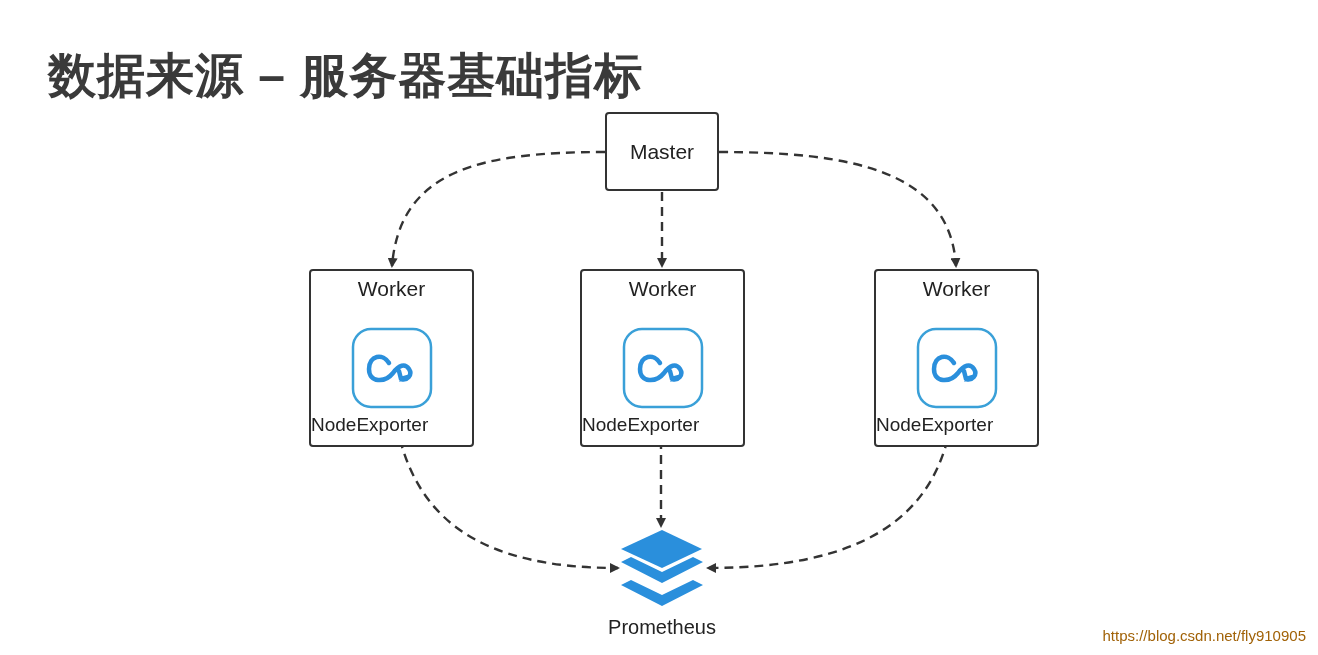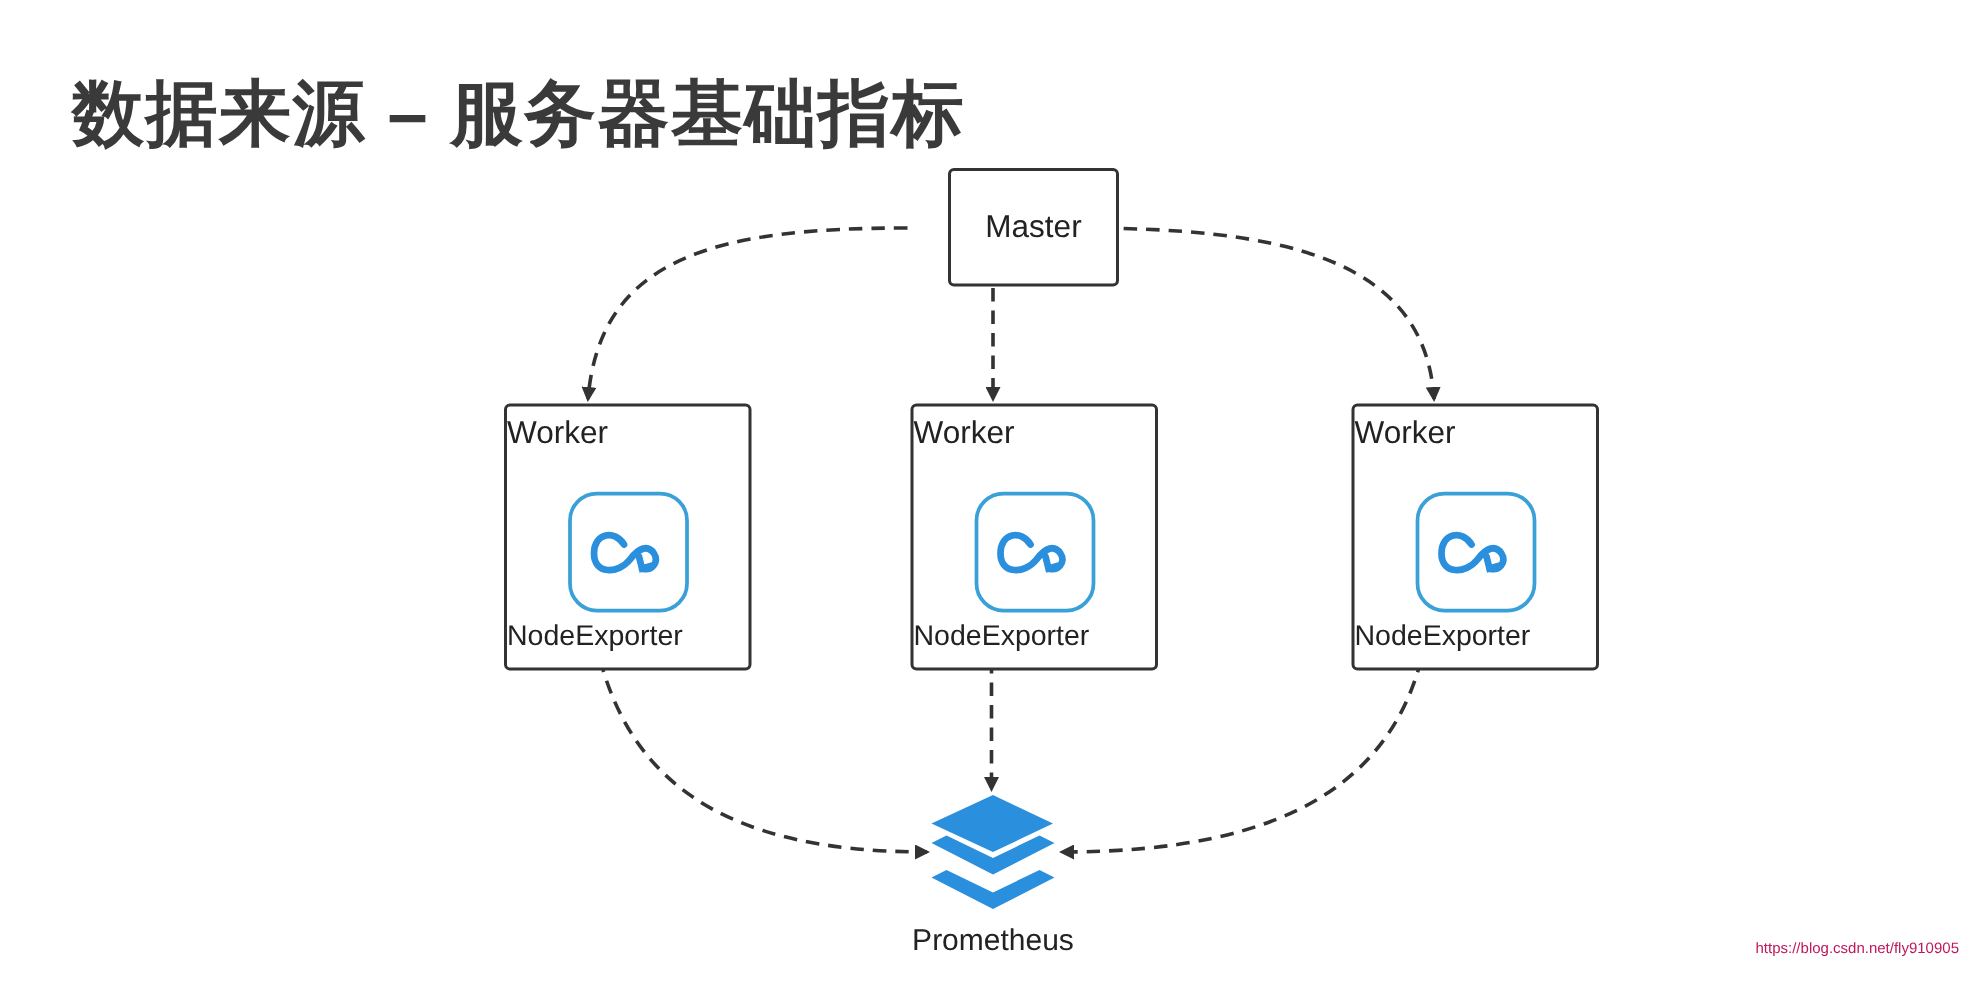--- a/index.html
+++ b/index.html
@@ -1,29 +1,29 @@
 <!DOCTYPE html>
 <html><head>
 <meta charset="utf-8">
 <style>
   html, body { margin: 0; padding: 0; background: #ffffff; }
   body { width: 1318px; height: 655px; position: relative; overflow: hidden;
          font-family: "Liberation Sans", "DejaVu Sans", sans-serif; }
   .title { position: absolute; left: 48px; top: 44px; font-size: 48px; font-weight: bold;
            color: #3a3a3a; letter-spacing: 1px; font-family: Liberation Sans, sans-serif; }
   svg.diagram { position: absolute; left: 0; top: 0; }
-  .node { position: absolute; background: #fff; border: 2px solid #333; border-radius: 4px; box-sizing: border-box; margin-left: 27px; }
+  .node { position: absolute; background: #fff; border: 2px solid #333; border-radius: 4px; box-sizing: border-box; }
   .master { left: 605px; top: 112px; width: 114px; height: 79px; display: flex; align-items: center; justify-content: center; font-size: 21px; color: #222; }
   .worker { width: 165px; height: 178px; top: 269px; }
-  .worker .wlabel { position: absolute; top: 6px; left: 0; right: 0; text-align: left; font-size: 21px; color: #222; }
+  .worker .wlabel { position: absolute; top: 6px; left: 0; right: 0; text-align: center; font-size: 21px; color: #222; }
   .worker .ne-icon { position: absolute; left: 40px; top: 56px; width: 82px; height: 82px; }
   .worker .nelabel { position: absolute; top: 143px; left: 0; right: 0; font-size: 19px; color: #222; }
   .w1 { left: 309px; } .w2 { left: 580px; } .w3 { left: 874px; }
   .prom-label { position: absolute; left: 572px; top: 616px; width: 180px; text-align: center; font-size: 20px; color: #222; }
-  .watermark { position: absolute; right: 12px; top: 627px; font-size: 10px; color: #be185d; }
+  .watermark { position: absolute; right: 12px; top: 627px; font-size: 15px; color: #a16207; }
 </style>
 </head>
 <body>
 
 <div class="title">数据来源 – 服务器基础指标</div>
 
 <svg class="diagram" width="1318" height="655">
   <defs>
     <marker id="arr" markerWidth="10" markerHeight="10" refX="8" refY="5" orient="auto" markerUnits="userSpaceOnUse">
       <path d="M0,0 L10,5 L0,10 z" fill="#333"></path>

